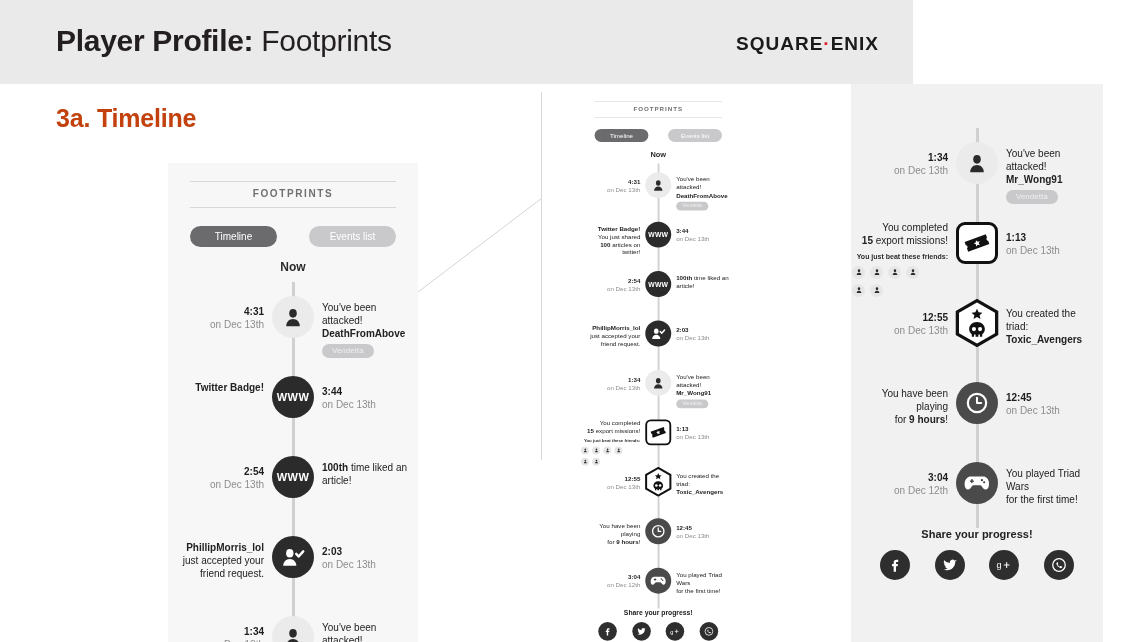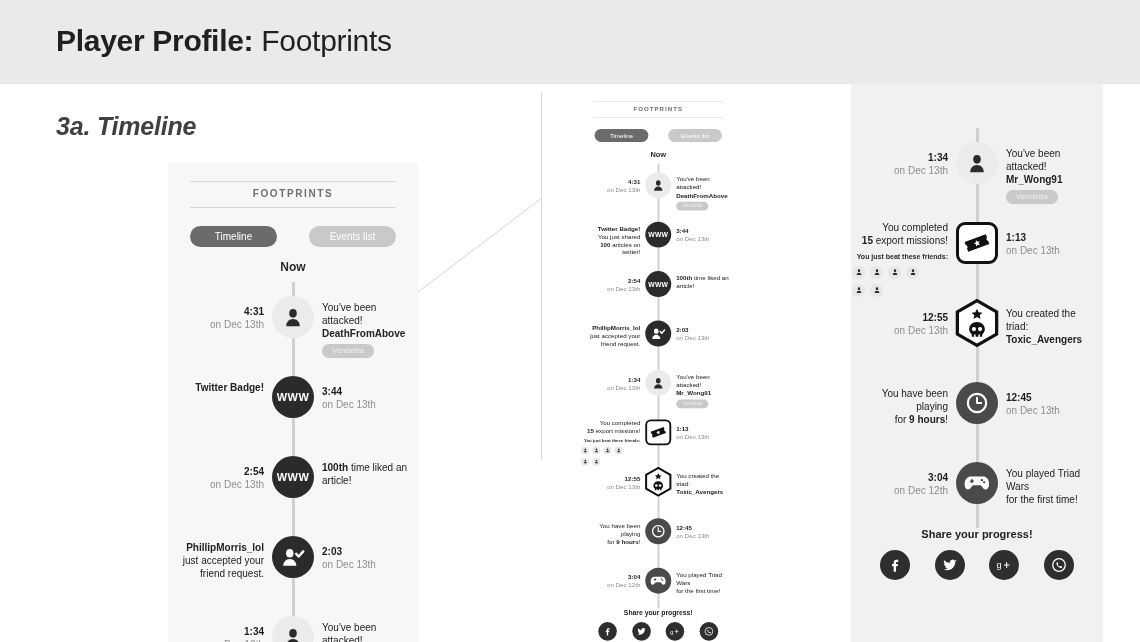--- a/index.html
+++ b/index.html
@@ -6,42 +6,42 @@
   html, body {
     width: 1140px; height: 642px;
     background: #ffffff;
     font-family: "Liberation Sans", sans-serif;
     overflow: hidden;
   }
   #root { position: relative; width: 1140px; height: 642px; background: #ffffff; }
 
   
   .header {
-    position: absolute; left: 0; top: 0; width: 1140px; height: 84px;
+    position: absolute; left: 0; top: 0; width: 913px; height: 84px;
     background: #eaeaea;
     text-align: right;
   }
   .header-title {
     position: absolute; left: 56px; top: 24px;
     font-size: 30px; letter-spacing: -0.3px; color: #231f20;
     white-space: nowrap;
   }
   .header-title .strong { font-weight: bold; }
   .header-title .light { font-weight: normal; }
   .logo {
     position: absolute; right: 34px; top: 33px;
     font-size: 19px; font-weight: bold; letter-spacing: 1px;
     color: #1a1a1a; white-space: nowrap;
   }
   .logo .dot { color: #d9232d; }
 
   
   .section-title {
-    position: absolute; left: 56px; top: 112px;
-    font-size: 25px; font-weight: bold; color: #404040; letter-spacing: -0.2px; font-style: italic;
+    position: absolute; left: 56px; top: 104px;
+    font-size: 25px; font-weight: bold; color: #c2410c; letter-spacing: -0.2px;
   }
 
   
   .panel-left {
     position: absolute; left: 168px; top: 163px; width: 250px; height: 479px;
     background: #f7f7f7;
   }
   .panel-mid {
     position: absolute; left: 542px; top: 84px; width: 309px; height: 558px;
     background: #ffffff;
@@ -120,20 +120,23 @@
 </style>
 </head>
 <body>
 
 <div id="root">
 
   <div class="header">
     <div class="header-title">
       <span class="strong">Player Profile:</span>
       <span class="light">Footprints</span>
+    </div>
+    <div class="logo">
+      <span>SQUARE<span class="dot">·</span>ENIX</span>
     </div>
   </div>
 
   <div class="section-title">3a. Timeline</div>
 
   <svg class="diag" style="left:410px; top:180px; width:140px; height:120px;">
     <line x1="8" y1="112" x2="132" y2="18" stroke="#d5d5d5" stroke-width="1"></line>
   </svg>
 
   <svg class="diag" style="left:722px; top:330px; width:132px; height:150px;">

